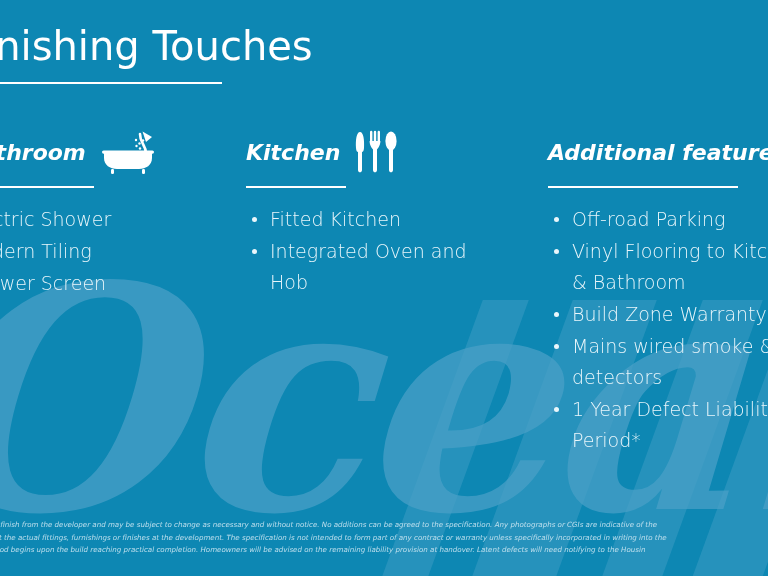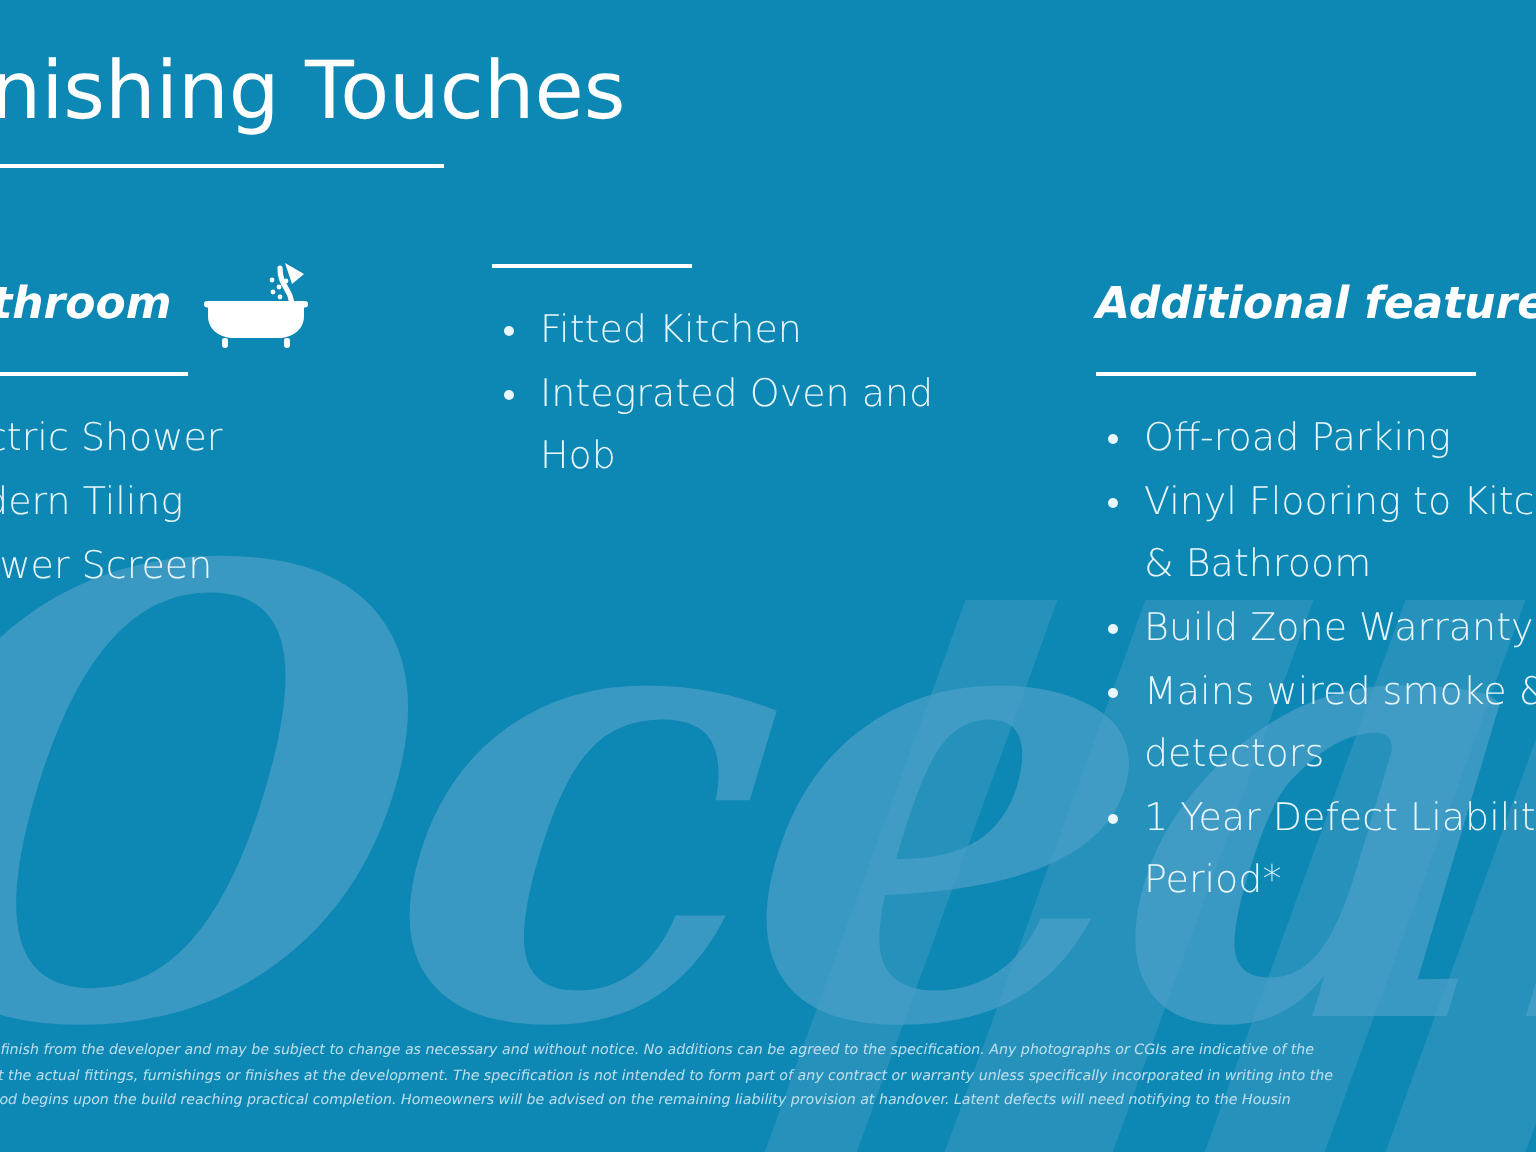--- a/index.html
+++ b/index.html
@@ -198,20 +198,35 @@
   </div>
   <div class="column-rule" id="rule-bathroom"></div>
   <ul class="feature-list" id="list-bathroom">
     <li>Electric Shower</li>
     <li>Modern Tiling</li>
     <li>Shower Screen</li>
   </ul>
 </div>
 
 <div class="column" id="column-kitchen">
+  <div class="column-head">
+    <div class="column-title">Kitchen</div>
+    <div class="column-icon">
+      <svg width="44" height="48" viewBox="0 0 44 48" aria-hidden="true">
+
+        <path d="M6 4 C9.5 4, 10.5 12, 10 20 C9.8 23, 8.8 24, 8 24 L8 42 C8 43.4, 6.9 44.3, 6 44.3 C5.1 44.3, 4 43.4, 4 42 L4 24 C3.2 24, 2.2 23, 2 20 C1.5 12, 2.5 4, 6 4 Z" fill="#ffffff"></path>
+
+        <path d="M17.2 4 L17.2 15 M21 4 L21 15 M24.8 4 L24.8 15" stroke="#ffffff" stroke-width="2.4" stroke-linecap="round"></path>
+        <path d="M15.6 13 C15.6 18, 18.4 20.5, 19 21.5 L19 42 C19 43.4, 20.1 44.3, 21 44.3 C21.9 44.3, 23 43.4, 23 42 L23 21.5 C23.6 20.5, 26.4 18, 26.4 13" fill="#ffffff"></path>
+
+        <ellipse cx="37" cy="13" rx="5.6" ry="9.4" fill="#ffffff"></ellipse>
+        <path d="M35 21 L35 42 C35 43.4, 36.1 44.3, 37 44.3 C37.9 44.3, 39 43.4, 39 42 L39 21 Z" fill="#ffffff"></path>
+      </svg>
+    </div>
+  </div>
   <div class="column-rule" id="rule-kitchen"></div>
   <ul class="feature-list bulleted" id="list-kitchen">
     <li>Fitted Kitchen</li>
     <li>Integrated Oven and Hob</li>
   </ul>
 </div>
 
 <div class="column" id="column-additional">
   <div class="column-head">
     <div class="column-title">Additional features</div>

